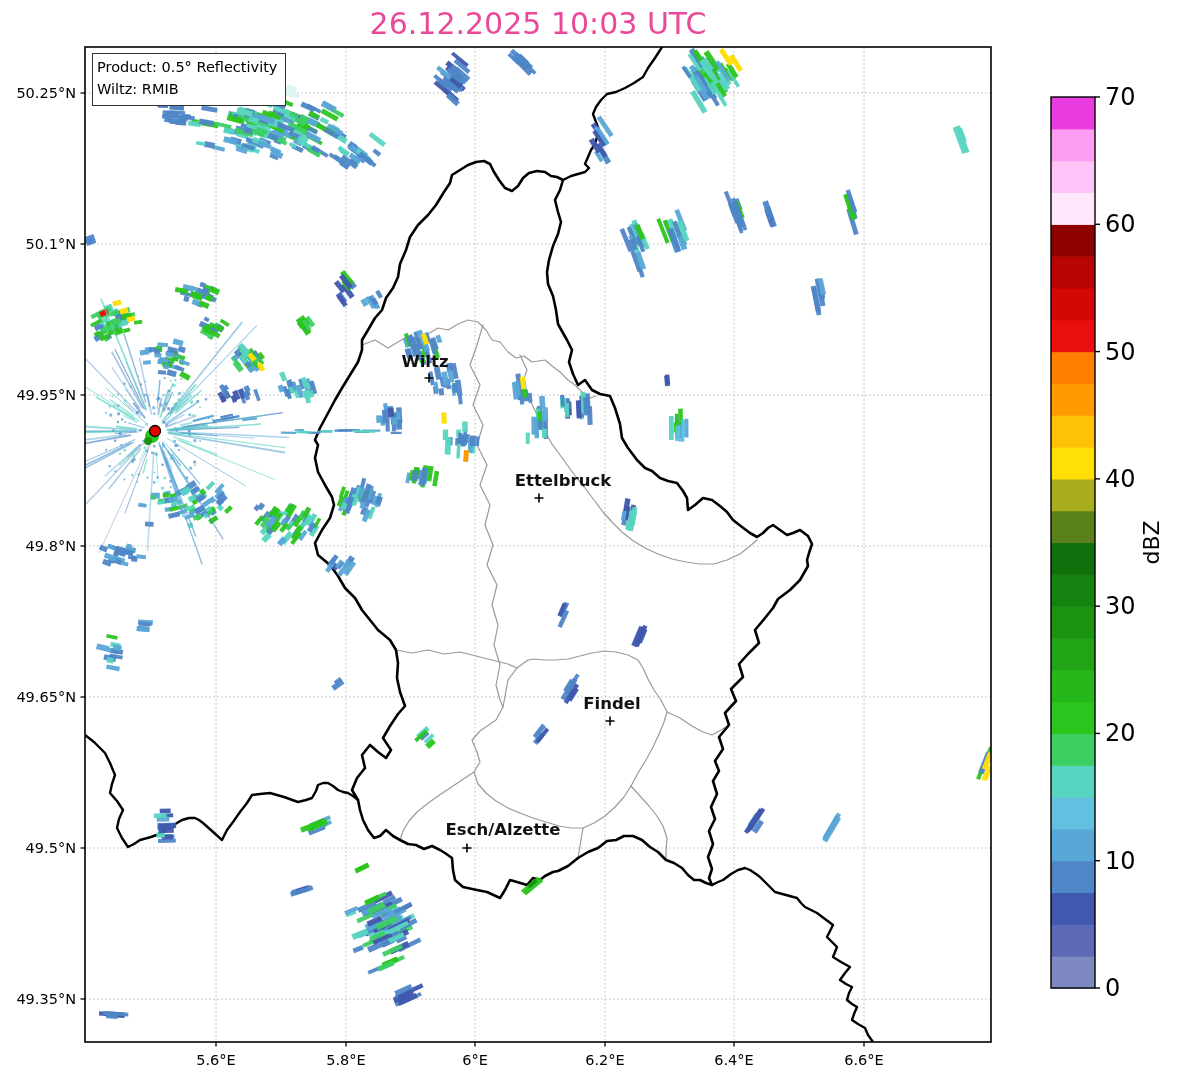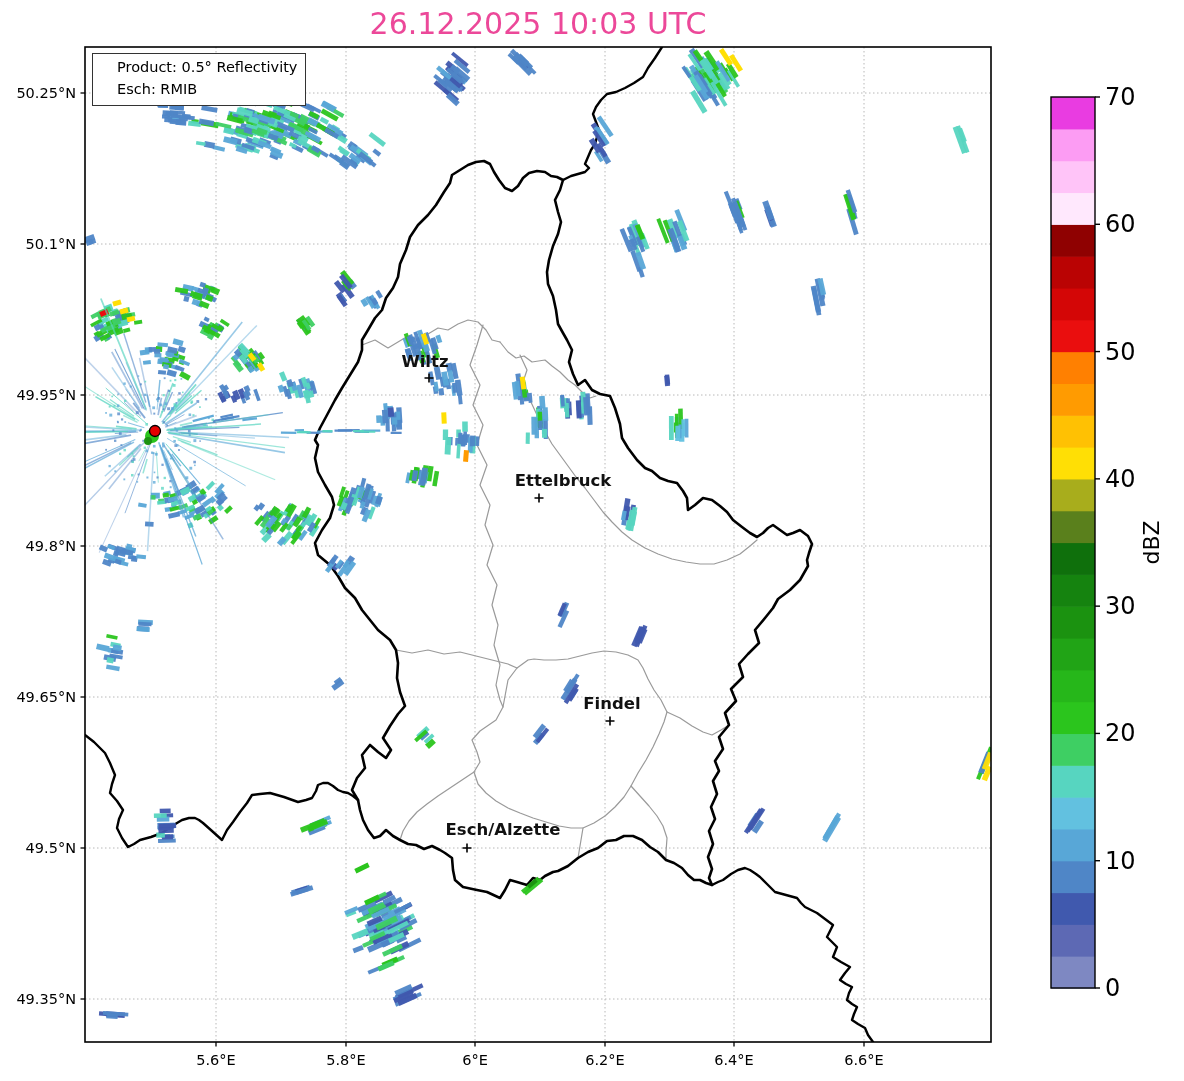--- a/index.html
+++ b/index.html
@@ -6,21 +6,21 @@
   .stage{
     position:relative;width:1184px;height:1081px;background:#fff;overflow:hidden;
     font-family:"DejaVu Sans","Liberation Sans",sans-serif;color:#000;
   }
   .map-title{
     position:absolute;left:85px;top:6px;width:906px;text-align:center;
     font-size:30px;font-weight:400;letter-spacing:0px;color:#ec4899;
   }
   .info-box{
     position:absolute;left:92px;top:53px;background:#fff;border:1.3px solid #333;
-    padding:3px 8px 4px 24px;font-size:14.5px;line-height:1.5;z-index:5;
+    padding:3px 8px 4px 4px;font-size:14.5px;line-height:1.5;z-index:5;
   }
   .info-box div{white-space:nowrap;}
   svg#map{position:absolute;left:0;top:0;}
 </style>
 </head>
 <body>
 
 <div class="stage">
   <div class="map-title">26.12.2025 10:03 UTC</div>
   <svg id="map" width="1184" height="1081" viewBox="0 0 1184 1081">
@@ -1470,15 +1470,15 @@
         <text x="1105" y="359.57142857142856" font-size="24" fill="#000">50</text>
         <line x1="1095" y1="224.28571428571433" x2="1100" y2="224.28571428571433" stroke="#000" stroke-width="1.4"></line>
         <text x="1105" y="232.28571428571433" font-size="24" fill="#000">60</text>
         <line x1="1095" y1="97" x2="1100" y2="97" stroke="#000" stroke-width="1.4"></line>
         <text x="1105" y="105" font-size="24" fill="#000">70</text>
         <text x="1159" y="542.5" font-size="22" fill="#000" text-anchor="middle" transform="rotate(-90 1159 542.5)">dBZ</text>
       </g>
     </svg>
   <div class="info-box">
     <div>Product: 0.5° Reflectivity</div>
-    <div>Esch: RMIB</div>
+    <div>Wiltz: RMIB</div>
   </div>
 </div>
 
 </body></html>

